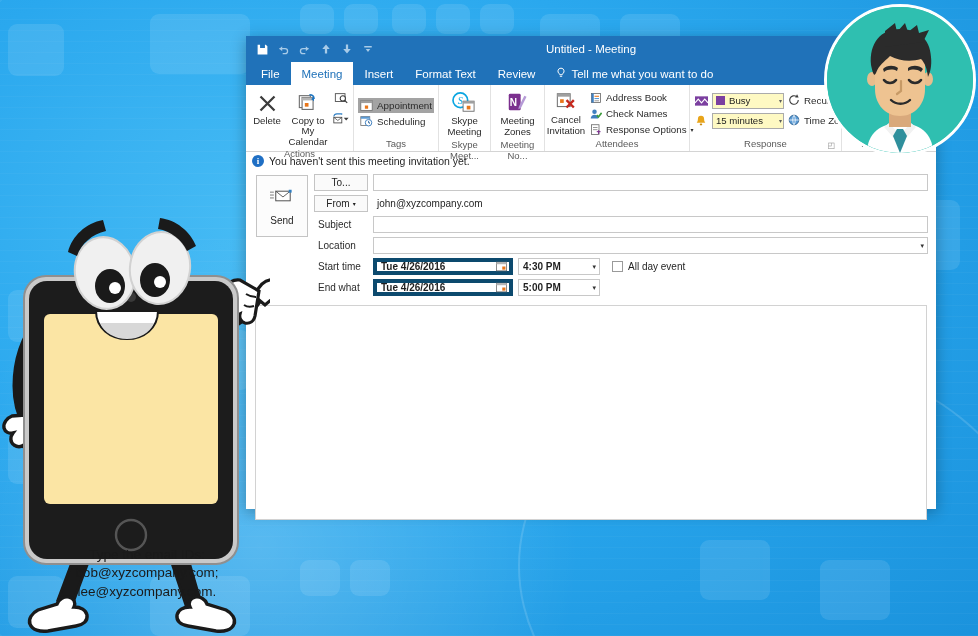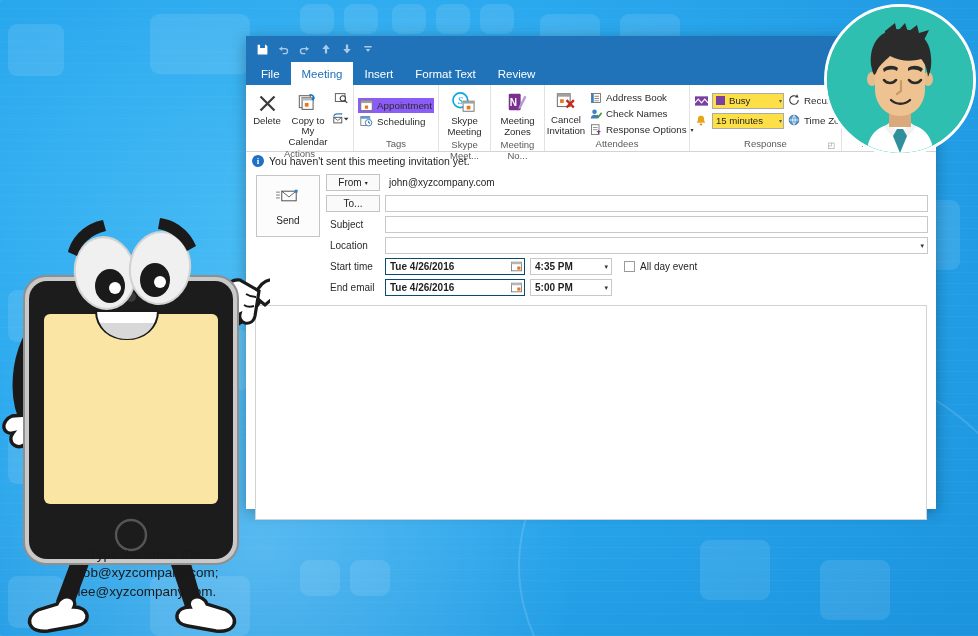--- a/index.html
+++ b/index.html
@@ -109,30 +109,30 @@
     width:auto; min-width:34px; padding:1px 4px;
     display:flex; flex-direction:column; align-items:center; gap:1px;
     font-size:9.6px; color:#2b2b2b; line-height:1.08; text-align:center;
   }
   .bigbtn .ic{ height:24px; display:flex; align-items:center; justify-content:center;}
   .smallcol{ display:flex; flex-direction:column; gap:1px; padding-top:1px;}
   .smallbtn{
     display:flex; align-items:center; gap:4px; padding:1px 4px 1px 2px;
     font-size:9.8px; color:#2b2b2b; white-space:nowrap; height:15px;
   }
-  .smallbtn.sel{ background:#8b5cf6;text-align:right; }
+  .smallbtn.sel{ background:#a3a3a3;text-align:right; }
   .smallbtn .ic{ width:13px; height:13px; display:flex; align-items:center; justify-content:center;}
   .sidecol{ display:flex; flex-direction:column; justify-content:center; gap:4px; padding-left:1px;}
   .sidecol .ic{ width:16px; height:16px; display:flex; align-items:center; justify-content:center;}
 
   .optrow{ display:flex; align-items:center; gap:4px; height:17px; }
   .optrow .lic{ width:14px; height:14px; display:flex; align-items:center; justify-content:center;}
   .combo{
     display:flex; align-items:center; gap:4px;
-    border:1px solid #ababab; background:#fde047; height:16px; padding:0 1px 0 3px;
+    border:1px solid #ababab; background:#fef9c3; height:16px; padding:0 1px 0 3px;
     font-size:9.6px; color:#1d1d1d; min-width:62px;
   }
   .combo .sw{ width:9px; height:9px; background:#7b3fa0; display:inline-block;}
   .combo .cv{ flex:1; white-space:nowrap; }
   .combo .ar{ font-size:6px; color:#5c5c5c; padding-left:2px;}
   .optlink{ display:flex; align-items:center; gap:4px; font-size:9.8px; color:#2b2b2b; white-space:nowrap;}
   .collapse-ribbon{
     position:absolute; right:5px; bottom:2px; font-size:9px; color:#666;
   }
 
@@ -144,41 +144,41 @@
   }
   .infobar .ibic{
     width:12px;height:12px;border-radius:50%;background:#1f6fc4;color:#fff;
     font-size:9px;font-weight:bold;display:flex;align-items:center;justify-content:center;
     font-family:"Liberation Serif", serif;
   }
 
   
   .formwrap{ display:flex; padding:4px 8px 0 8px; }
   .sendbtn{
-    width:64px; height:62px; margin:2px 6px 0 2px;
+    width:52px; height:62px; margin:2px 6px 0 2px;
     border:1px solid #c4c4c4; background:#fcfcfc;
     display:flex; flex-direction:column; align-items:center; justify-content:center; gap:8px;
     font-size:10px; color:#1f1f1f;
   }
   .fields{ flex:1; }
   .frow{ display:flex; align-items:center; height:19px; margin-bottom:2px; }
   .flabel{
     width:54px; font-size:10px; color:#2b2b2b; padding-left:4px;
   }
   .fbtn{
     width:54px; height:17px; border:1px solid #c4c4c4; background:#fafafa;
     font-size:10px; color:#1f1f1f; display:flex; align-items:center; justify-content:center; gap:3px;
   }
   .fbtn .ar{ font-size:6px; }
   .finput{
     flex:1; height:17px; border:1px solid #c8c8c8; background:#fff; margin-left:5px;
   }
   .fstatic{ font-size:10px; color:#1f1f1f; padding-left:9px; font-style:normal;}
   .datebox{
-    width:140px; height:17px; border:1px solid #0c4a6e; background:#fff; margin-left:5px;
+    width:140px; height:17px; border:4px solid #0c4a6e; background:#fff; margin-left:5px;
     display:flex; align-items:center; padding:0 2px 0 4px; font-size:10px; color:#1f1f1f;
     font-weight:bold;
   }
   .datebox .dv{ flex:1; }
   .calic{ width:12px;height:12px; display:flex; align-items:center; justify-content:center;}
   .timebox{
     width:82px; height:17px; border:1px solid #c8c8c8; background:#fff; margin-left:5px;
     display:flex; align-items:center; padding:0 3px 0 4px; font-size:10px; color:#1f1f1f;
     font-weight:bold;
   }
@@ -276,36 +276,46 @@
             <path fill="#a8cbe8" d="M8 14l5-6H9.5V2h-3v6H3z"></path>
           </svg>
       </div>
       <div class="qbtn">
         <svg width="12" height="12" viewBox="0 0 16 16">
             <rect x="3" y="4" width="10" height="2" fill="#a8cbe8"></rect>
             <path fill="#a8cbe8" d="M5 8h6l-3 4z"></path>
           </svg>
       </div>
     </div>
+    <div class="win-title">Untitled - Meeting</div>
     <div class="win-ctl">
       <svg width="14" height="14" viewBox="0 0 16 16">
         <rect x="1" y="2" width="14" height="12" fill="#2a86cf"></rect>
         <rect x="4" y="5" width="8" height="6" fill="none" stroke="#fff" stroke-width="1.2"></rect>
         <rect x="4" y="5" width="2.2" height="6" fill="#fff"></rect>
         <rect x="9.8" y="5" width="2.2" height="6" fill="#fff"></rect>
       </svg>
     </div>
   </div>
 
   <div class="tabstrip">
     <div class="tab">File</div>
     <div class="tab active">Meeting</div>
     <div class="tab">Insert</div>
     <div class="tab">Format Text</div>
     <div class="tab">Review</div>
+    <div class="tellme">
+      <span>
+        <svg width="10" height="12" viewBox="0 0 12 14">
+            <path fill="none" stroke="#fff" stroke-width="1.2" d="M6 1.2a3.6 3.6 0 0 1 2.2 6.5c-.5.4-.7.9-.7 1.4H4.5c0-.5-.2-1-.7-1.4A3.6 3.6 0 0 1 6 1.2z"></path>
+            <rect x="4.6" y="10.4" width="2.8" height="1.1" fill="#fff"></rect>
+          </svg>
+      </span>
+      <span>Tell me what you want to do</span>
+    </div>
   </div>
 
   <div class="ribbon">
 
     <div class="rgroup" style="width:108px">
       <div class="rgroup-body">
         <div class="bigbtn">
           <span class="ic">
             <svg width="21" height="21" viewBox="0 0 24 24">
                 <path stroke="#3c3c3c" stroke-width="2.6" d="M4 4l16 16M20 4L4 20"></path>
@@ -542,31 +552,31 @@
           <rect x="19.5" y="2.5" width="3" height="3" fill="#2f7fc4"></rect>
           <path stroke="#7a7a7a" stroke-width="1" d="M0 5h4M0 8h4M0 11h4"></path>
         </svg>
       </span>
       <span>Send</span>
     </div>
 
     <div class="fields">
       <div class="frow">
         <div class="fbtn">
+          <span>To...</span>
+        </div>
+        <div class="finput"></div>
+      </div>
+
+      <div class="frow">
+        <div class="fbtn">
           <span>From</span>
           <span class="ar">▾</span>
         </div>
         <div class="fstatic">john@xyzcompany.com</div>
-      </div>
-
-      <div class="frow">
-        <div class="fbtn">
-          <span>To...</span>
-        </div>
-        <div class="finput"></div>
       </div>
 
       <div class="frow">
         <div class="flabel">Subject</div>
         <div class="finput"></div>
       </div>
 
       <div class="frow">
         <div class="flabel">Location</div>
         <div class="locbox">
@@ -580,31 +590,31 @@
           <span class="dv">Tue 4/26/2016</span>
           <span class="calic">
             <svg width="11" height="11" viewBox="0 0 14 14">
                 <rect x="0.5" y="1.5" width="13" height="11" fill="#fff" stroke="#6d6d6d" stroke-width="1"></rect>
                 <rect x="0.5" y="1.5" width="13" height="2.6" fill="#b5b5b5"></rect>
                 <rect x="8" y="7" width="4" height="4" fill="#e8761a"></rect>
               </svg>
           </span>
         </div>
         <div class="timebox">
-          <span class="tv">4:35 PM</span>
+          <span class="tv">4:30 PM</span>
           <span class="ar">▾</span>
         </div>
         <div class="allday">
           <span class="cb"></span>
           <span>All day event</span>
         </div>
       </div>
 
       <div class="frow">
-        <div class="flabel">End email</div>
+        <div class="flabel">End what</div>
         <div class="datebox">
           <span class="dv">Tue 4/26/2016</span>
           <span class="calic">
             <svg width="11" height="11" viewBox="0 0 14 14">
                 <rect x="0.5" y="1.5" width="13" height="11" fill="#fff" stroke="#6d6d6d" stroke-width="1"></rect>
                 <rect x="0.5" y="1.5" width="13" height="2.6" fill="#b5b5b5"></rect>
                 <rect x="8" y="7" width="4" height="4" fill="#e8761a"></rect>
               </svg>
           </span>
         </div>

